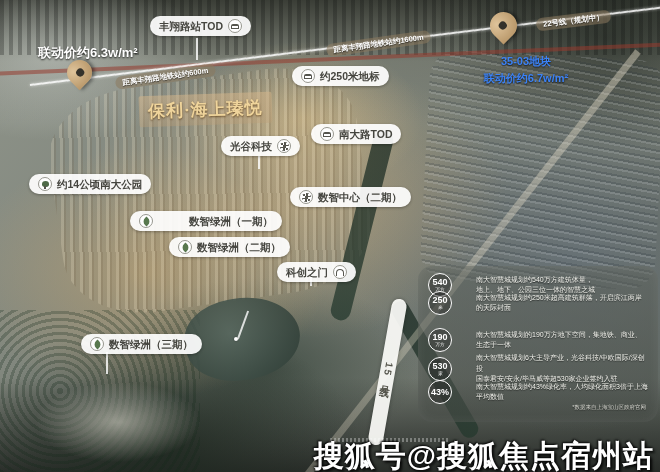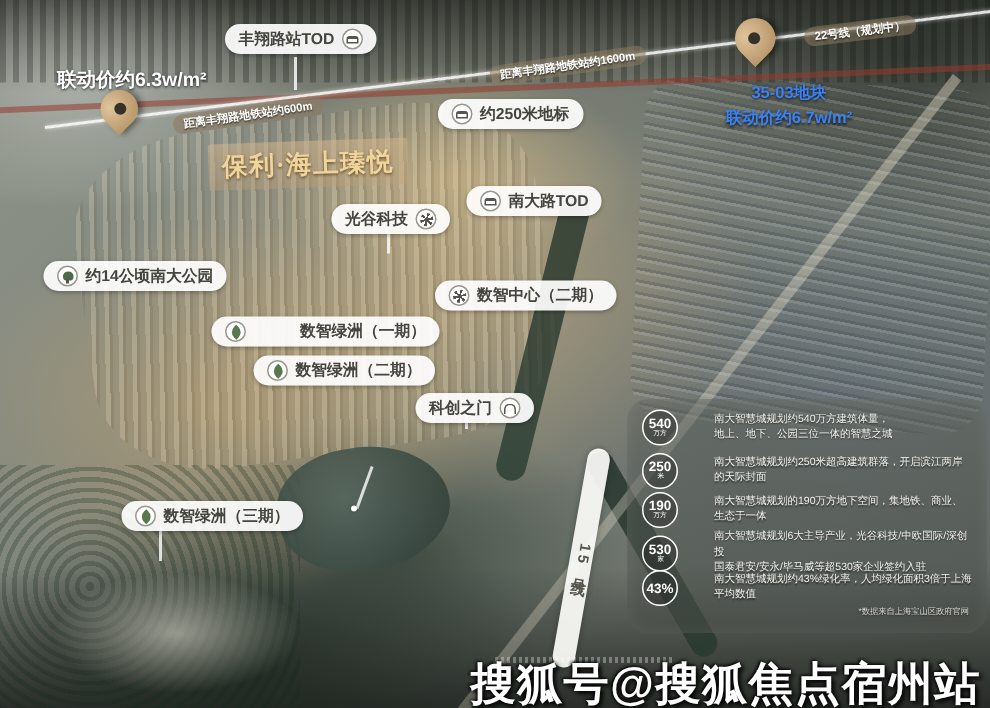--- a/index.html
+++ b/index.html
@@ -188,21 +188,21 @@
         <i class="g-gear"></i>
       </span>
     <span>数智中心（二期）</span>
   </div>
   <div class="pill" style="left:29px;top:174px;">
     <span class="icn">
         <i class="g-tree"></i>
       </span>
     <span>约14公顷南大公园</span>
   </div>
-  <div class="pill" style="left:141px;top:211px;gap:36px;">
+  <div class="pill" style="left:130px;top:211px;gap:36px;">
     <span class="icn">
         <i class="g-leaf"></i>
       </span>
     <span>数智绿洲（一期）</span>
   </div>
   <div class="pill" style="left:169px;top:237px;">
     <span class="icn">
         <i class="g-leaf"></i>
       </span>
     <span>数智绿洲（二期）</span>
@@ -222,21 +222,21 @@
 
   <div class="panel">
     <div class="srow" style="top:7px;">
       <div class="scirc">
         <div class="snum">540</div>
         <div class="sunit">万方</div>
       </div>
       <div class="sdesc">南大智慧城规划约540万方建筑体量，
 地上、地下、公园三位一体的智慧之城</div>
     </div>
-    <div class="srow" style="top:36px;">
+    <div class="srow" style="top:25px;">
       <div class="scirc">
         <div class="snum">250</div>
         <div class="sunit">米</div>
       </div>
       <div class="sdesc">南大智慧城规划约250米超高建筑群落，开启滨江两岸的天际封面</div>
     </div>
     <div class="srow" style="top:62px;">
       <div class="scirc">
         <div class="snum">190</div>
         <div class="sunit">万方</div>

